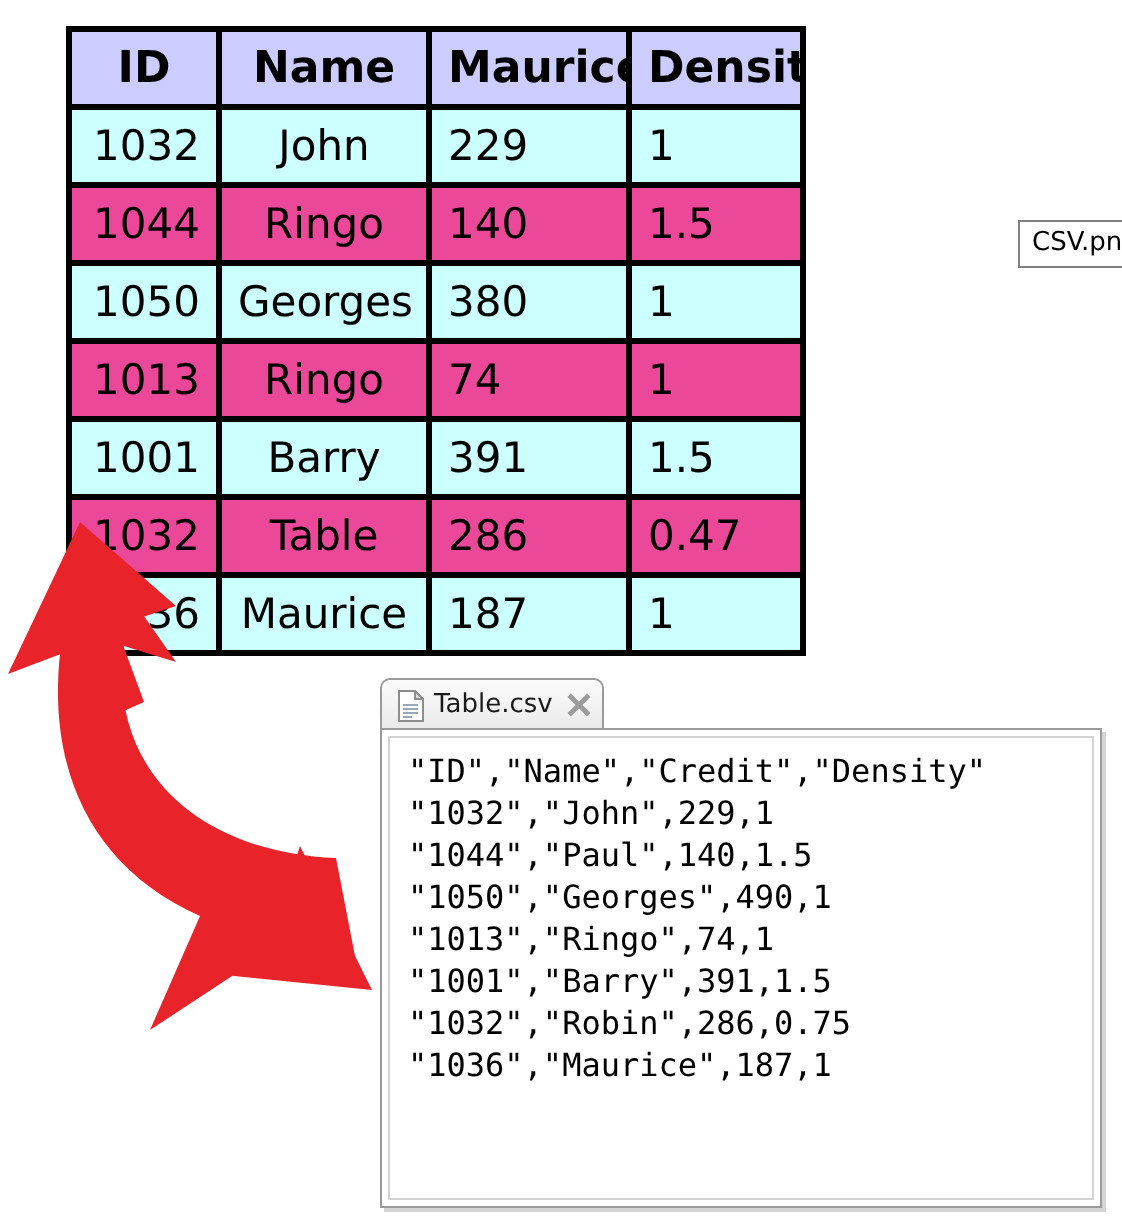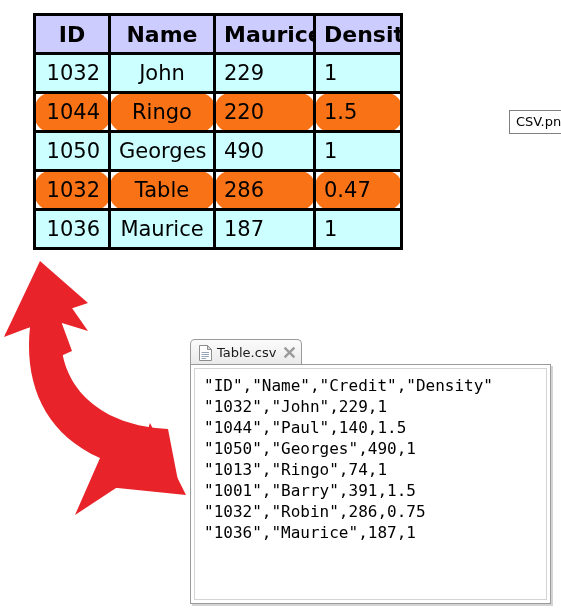--- a/index.html
+++ b/index.html
@@ -49,21 +49,21 @@
   .col-id   { width: 75px; }
   .col-name { width: 105px; }
   .col-credit  { width: 100px; }
   .col-density { width: 87px; }
 
   td.cell-id   { text-align: right; }
   td.cell-name { text-align: center; }
   td.cell-num  { text-align: left; }
 
   tr.row-cyan td   { background: #ccffff; }
-  tr.row-yellow td { background: #f97316; border-radius: 15px; }
+  tr.row-yellow td { background: #ec4899; }
 
   
   #red-arrow {
     position: absolute;
     left: 0px;
     top: 243px;
     width: 210px;
     height: 295px;
     z-index: 3;
     pointer-events: none;
@@ -183,28 +183,40 @@
     <tbody>
       <tr class="row-cyan">
         <td class="cell-id">1032</td>
         <td class="cell-name">John</td>
         <td class="cell-num">229</td>
         <td class="cell-num">1</td>
       </tr>
       <tr class="row-yellow">
         <td class="cell-id">1044</td>
         <td class="cell-name">Ringo</td>
-        <td class="cell-num">220</td>
+        <td class="cell-num">140</td>
         <td class="cell-num">1.5</td>
       </tr>
       <tr class="row-cyan">
         <td class="cell-id">1050</td>
         <td class="cell-name">Georges</td>
-        <td class="cell-num">490</td>
+        <td class="cell-num">380</td>
         <td class="cell-num">1</td>
+      </tr>
+      <tr class="row-yellow">
+        <td class="cell-id">1013</td>
+        <td class="cell-name">Ringo</td>
+        <td class="cell-num">74</td>
+        <td class="cell-num">1</td>
+      </tr>
+      <tr class="row-cyan">
+        <td class="cell-id">1001</td>
+        <td class="cell-name">Barry</td>
+        <td class="cell-num">391</td>
+        <td class="cell-num">1.5</td>
       </tr>
       <tr class="row-yellow">
         <td class="cell-id">1032</td>
         <td class="cell-name">Table</td>
         <td class="cell-num">286</td>
         <td class="cell-num">0.47</td>
       </tr>
       <tr class="row-cyan">
         <td class="cell-id">1036</td>
         <td class="cell-name">Maurice</td>

